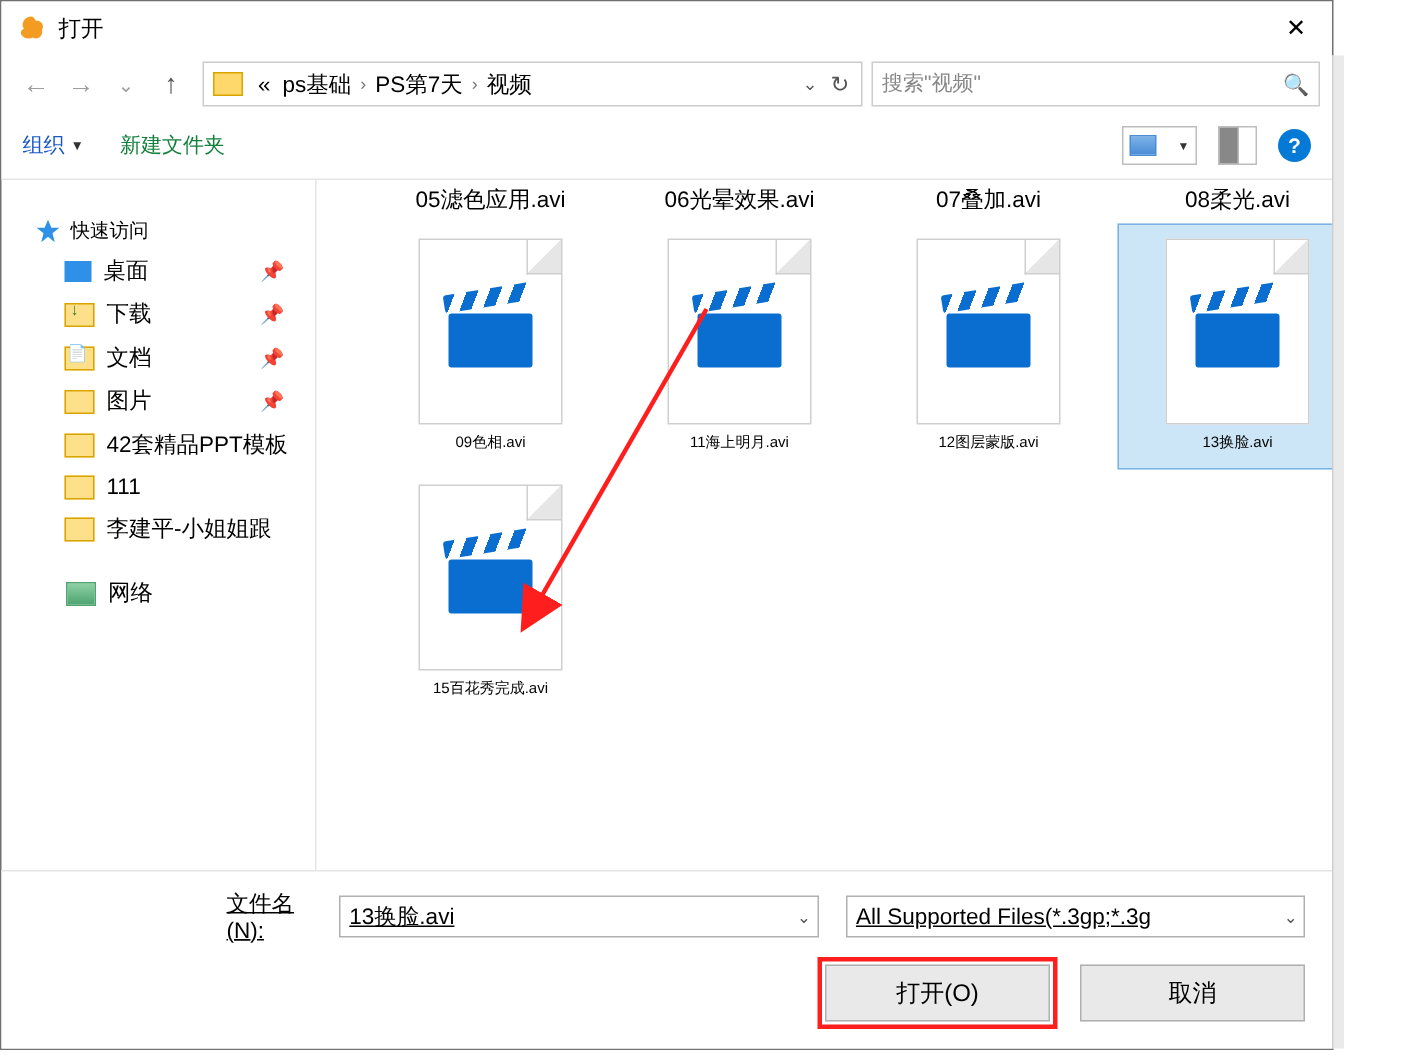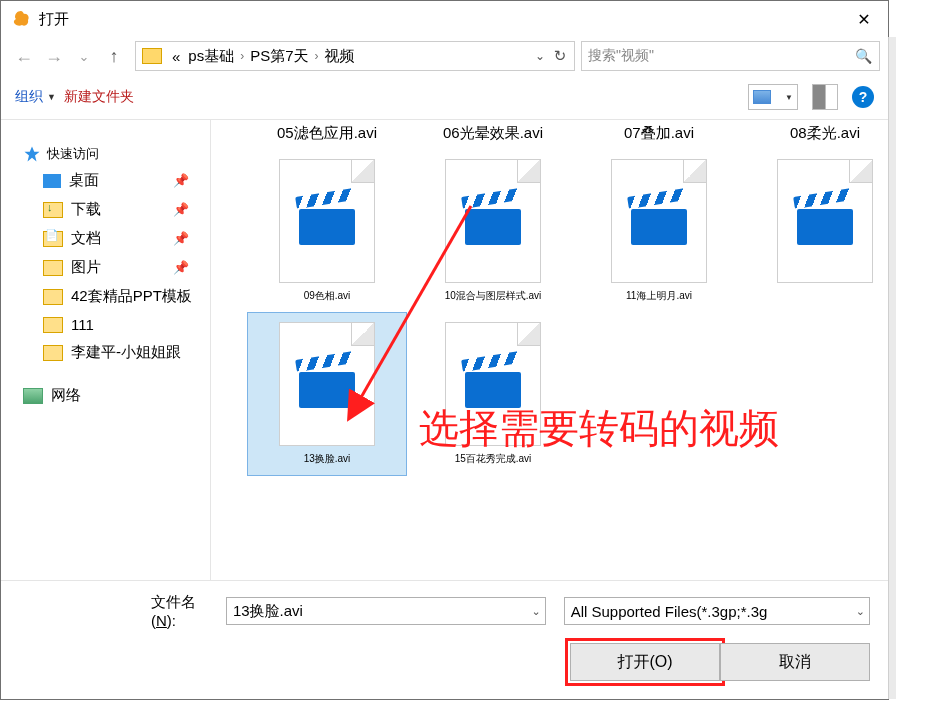--- a/index.html
+++ b/index.html
@@ -122,22 +122,22 @@
     background:#fff;
   }
   .toolrow .org {
     color: #1a58c4;
     display:flex; align-items:center;
   }
   .toolrow .org .tri {
     font-size: 9px; margin-left:4px; color:#333;
   }
   .toolrow .newfolder {
-    color: #b91c1c;
-    margin-left: 8px;
+    color: #15803d;
+    margin-left: 24px;
   }
   .toolrow .right {
     margin-left: auto;
     display: flex; align-items:center;
     gap: 14px;
   }
   .viewbtn {
     width: 40px; height: 24px;
     border: 1px solid #bdbdbd;
     display:flex; align-items:center; justify-content:space-between;
@@ -224,20 +224,21 @@
     padding: 7px 0 7px 22px;
     margin-top: 10px;
     display:flex; align-items:center;
     font-size:15px;
   }
   .side-net {
     padding: 7px 0 7px 22px;
     margin-top: 12px;
     display:flex; align-items:center;
     font-size:15px;
+    margin-left:21px;
   }
   .desktop-icon {
     width:18px; height:14px;
     background:#2e90e6;
     margin-right:8px;
   }
   .dl-icon, .doc-icon, .pic-icon {
     width:18px; height:14px;
     margin-right:8px;
     background:#ffe08a;
@@ -341,20 +342,21 @@
   
   .bottom {
     border-top: 1px solid #e5e5e5;
     padding: 12px 18px 18px 0;
     background:#fff;
   }
   .row-fn {
     display:flex; align-items:center;
     padding-left: 150px;
     gap: 8px;
+    text-decoration: underline;
   }
   .row-fn .lbl { font-size:15px; }
   .row-fn .lbl u { text-decoration: underline; }
   .fn-input {
     width: 320px; height: 26px;
     border:1px solid #b0b0b0;
     display:flex; align-items:center;
     padding: 0 6px;
     font-size:15px;
     position:relative;
@@ -371,21 +373,21 @@
     margin-left: 10px;
     position:relative;
     white-space:nowrap; overflow:hidden;
   }
   .filter .dd {
     position:absolute; right:4px; font-size:11px; color:#555;
     background:#fff; padding-left:4px;
   }
   .row-btns {
     display:flex; justify-content:flex-end;
-    gap: 0;
+    gap: 20px;
     margin-top: 14px;
     padding-right: 0;
   }
   .btn {
     width: 148px; height: 36px;
     border:1px solid #b0b0b0;
     background:#e9e9e9;
     display:flex; align-items:center; justify-content:center;
     font-size:16px;
   }
@@ -534,46 +536,38 @@
         <div class="file-label-only">08柔光.avi</div>
 
         <div class="file-item">
           <div class="doc-thumb">
               <div class="clap">
                 <div class="board"></div>
                 <div class="stick"></div>
               </div>
             </div>
           <div class="fname">09色相.avi</div>
-        </div>
-        <div class="file-item">
-          <div class="doc-thumb">
-              <div class="clap">
-                <div class="board"></div>
-                <div class="stick"></div>
-              </div>
-            </div>
-          <div class="fname">10混合与图层样式.avi</div>
         </div>
         <div class="file-item">
           <div class="doc-thumb">
               <div class="clap">
                 <div class="board"></div>
                 <div class="stick"></div>
               </div>
             </div>
           <div class="fname">11海上明月.avi</div>
         </div>
         <div class="file-item">
           <div class="doc-thumb">
               <div class="clap">
                 <div class="board"></div>
                 <div class="stick"></div>
               </div>
             </div>
+          <div class="fname">12图层蒙版.avi</div>
         </div>
 
         <div class="file-item selected">
           <div class="doc-thumb">
               <div class="clap">
                 <div class="board"></div>
                 <div class="stick"></div>
               </div>
             </div>
           <div class="fname">13换脸.avi</div>
@@ -618,16 +612,15 @@
   </div>
 
   <svg class="annot-arrow" width="180" height="250" style="position:absolute; left:340px; top:195px; pointer-events:none;">
     <defs>
       <marker id="ah" markerWidth="12" markerHeight="12" refX="2" refY="5" orient="auto">
         <path d="M0,0 L10,5 L0,10 Z" fill="#ff1e1e"></path>
       </marker>
     </defs>
     <line x1="130" y1="10" x2="18" y2="205" stroke="#ff1e1e" stroke-width="3" marker-end="url(#ah)"></line>
   </svg>
-  <div class="annot-text" style="position:absolute; left:418px; top:400px;">选择需要转码的视频</div>
 
   <div class="right-edge"></div>
 </div>
 
 </body></html>

